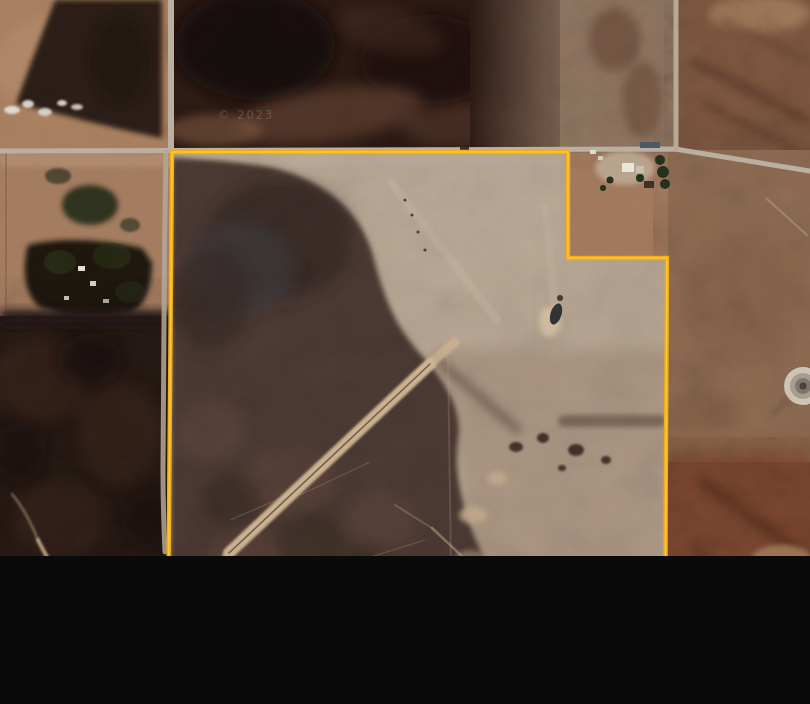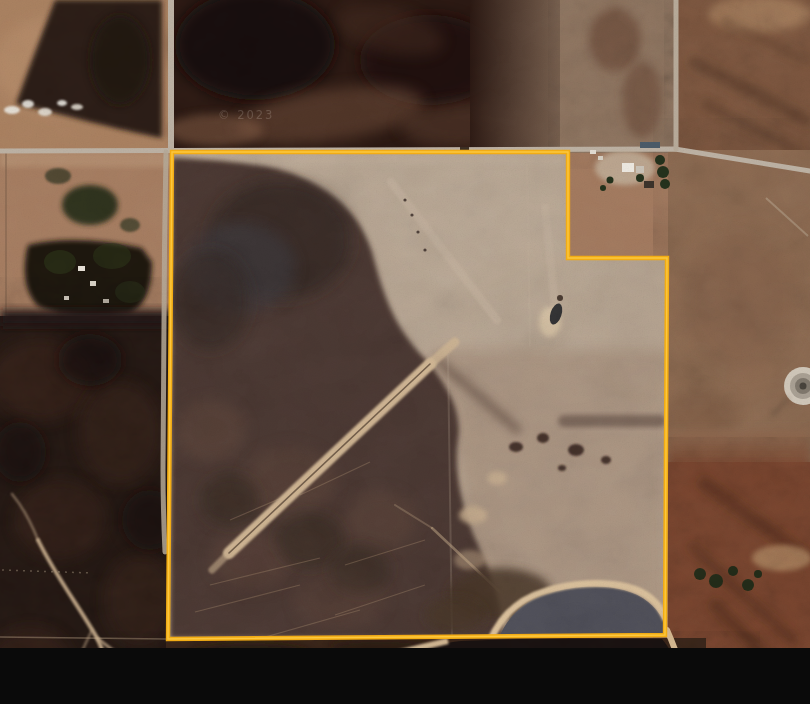--- a/index.html
+++ b/index.html
@@ -1,16 +1,16 @@
 <!DOCTYPE html>
 <html><head>
 <meta charset="utf-8">
 <style>
   html,body{margin:0;padding:0;background:#0a0a0a;}
-  .stage{width:810px;height:648px;position:relative;overflow:hidden;
+  .stage{width:810px;height:556px;position:relative;overflow:hidden;
          font-family:"DejaVu Sans",sans-serif;background:#A2795E;}
   svg{display:block;}
   .wm{font-size:11.5px;letter-spacing:2px;fill:#d8ccc0;opacity:.22;}
 </style>
 </head>
 <body>
 
 <div class="stage">
 <svg width="810" height="704" viewBox="0 0 810 704">
   <defs>

